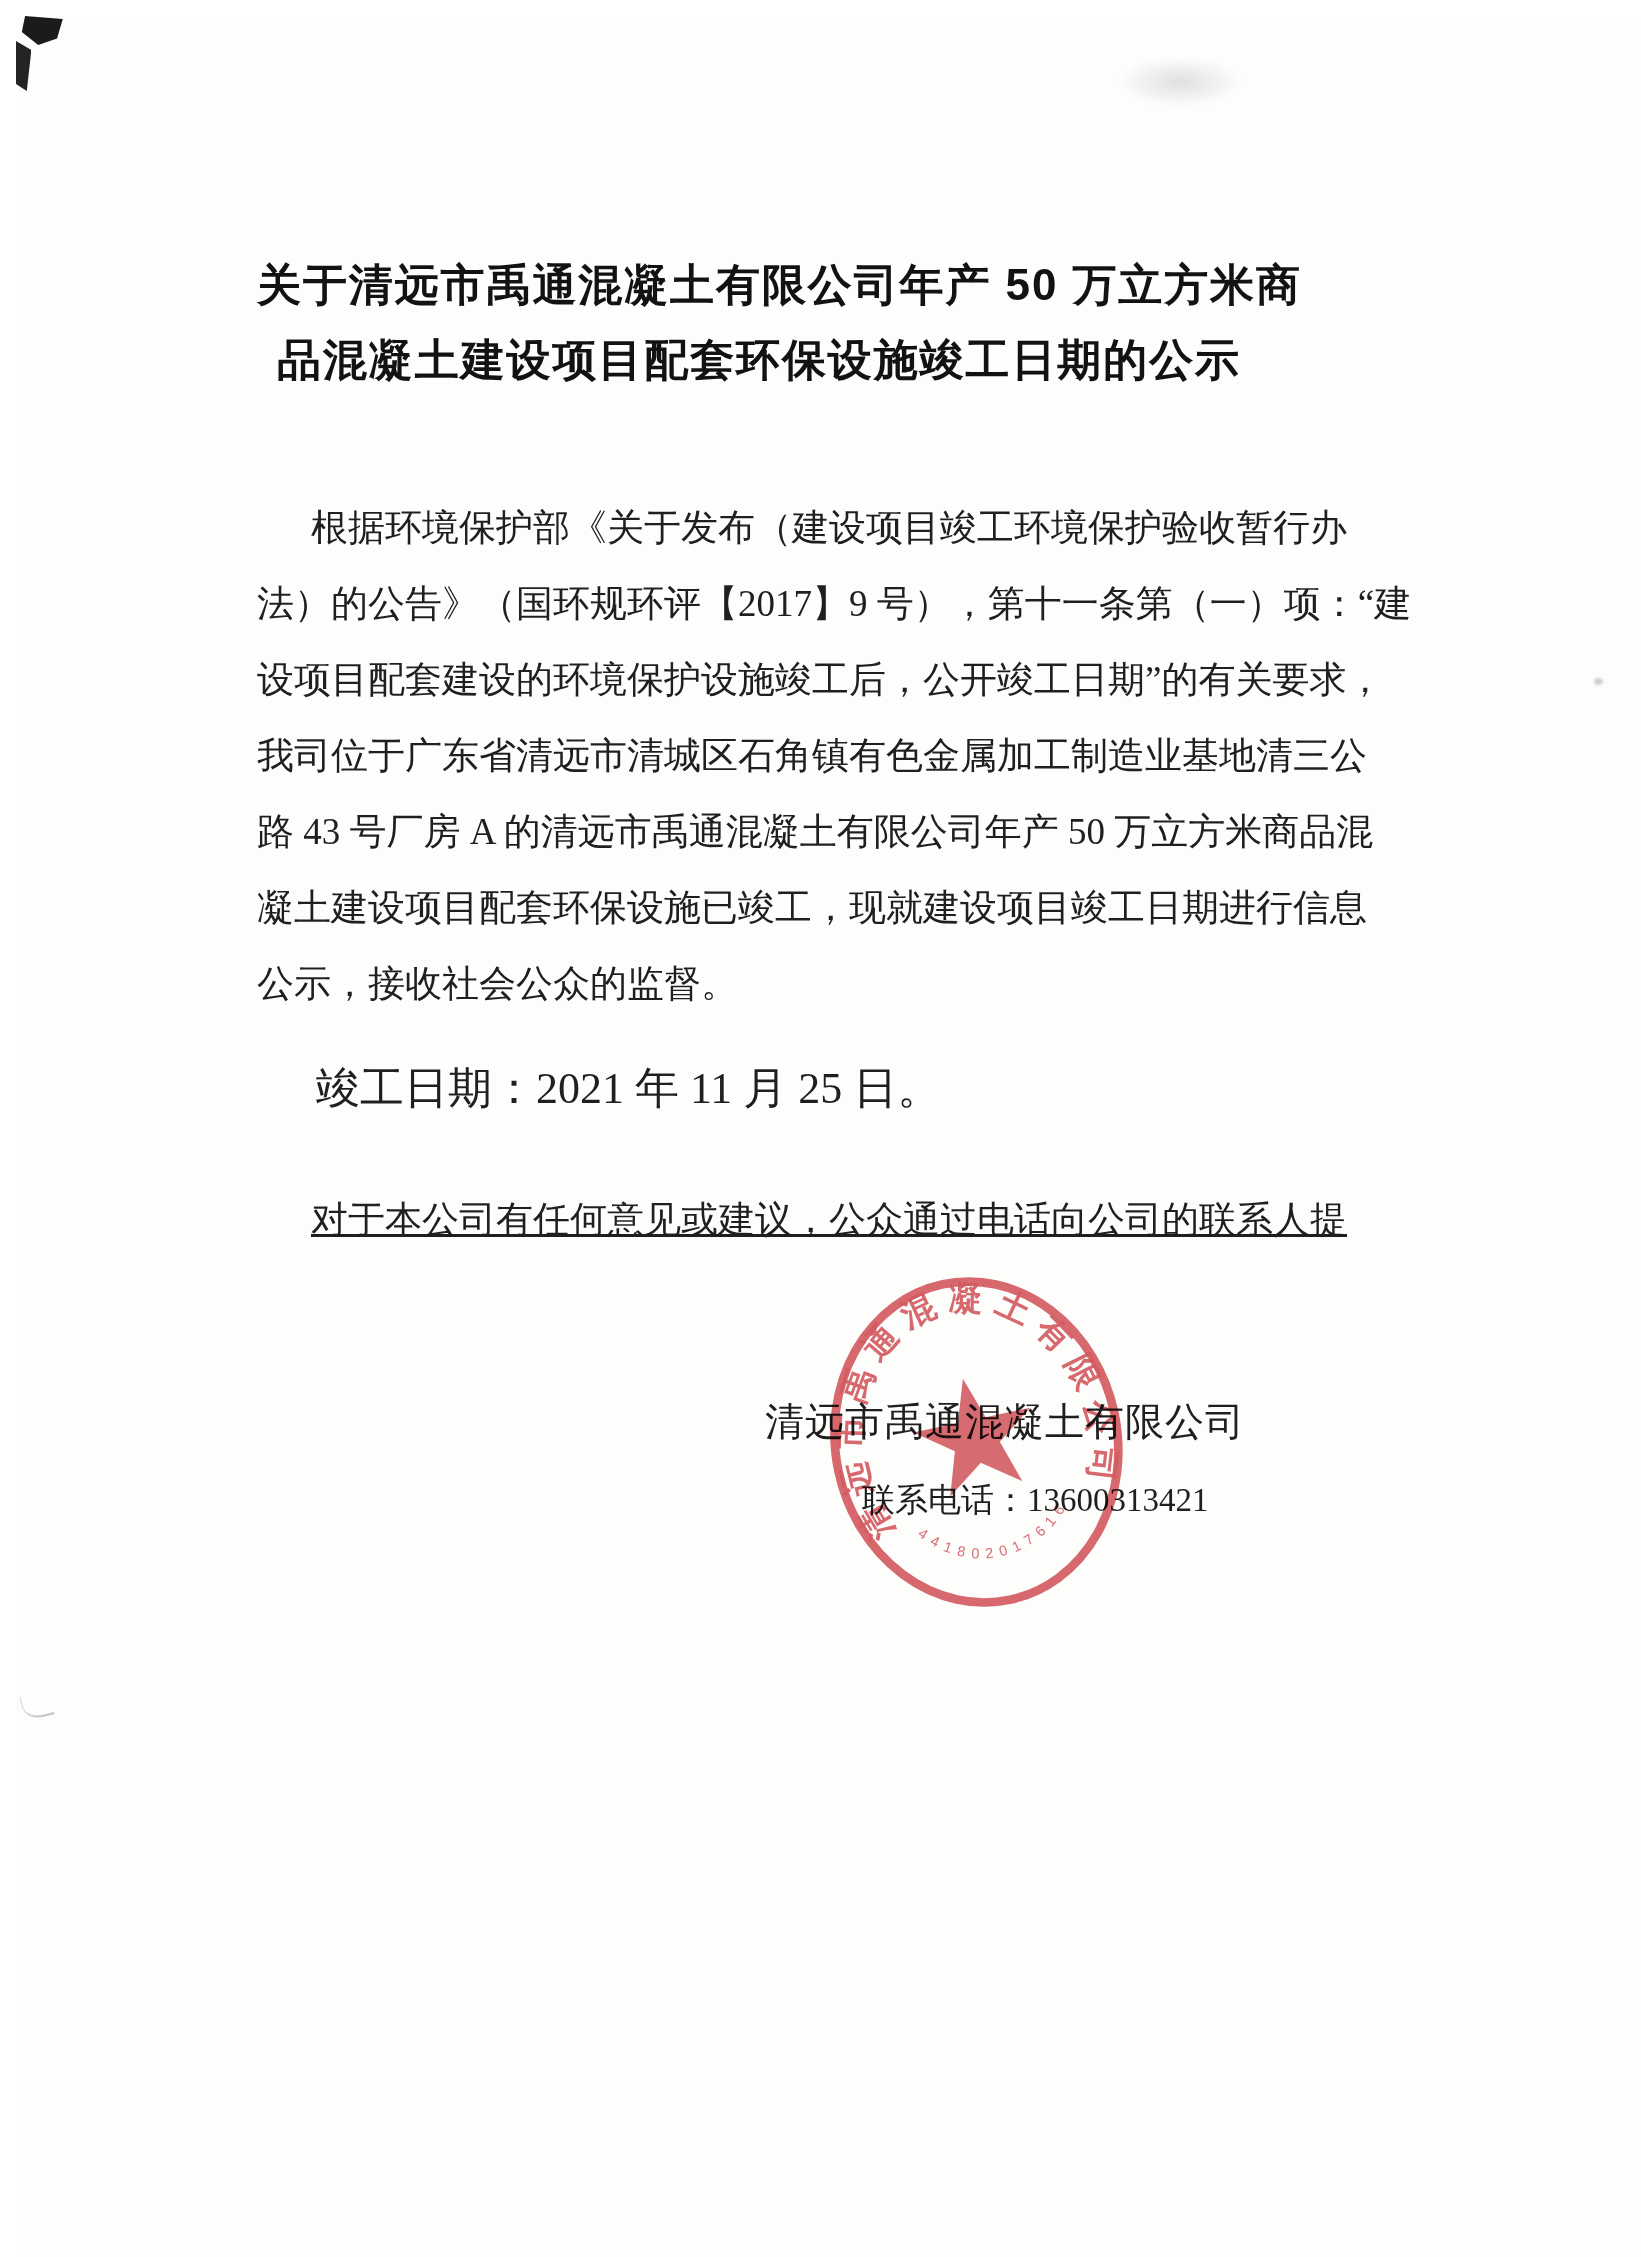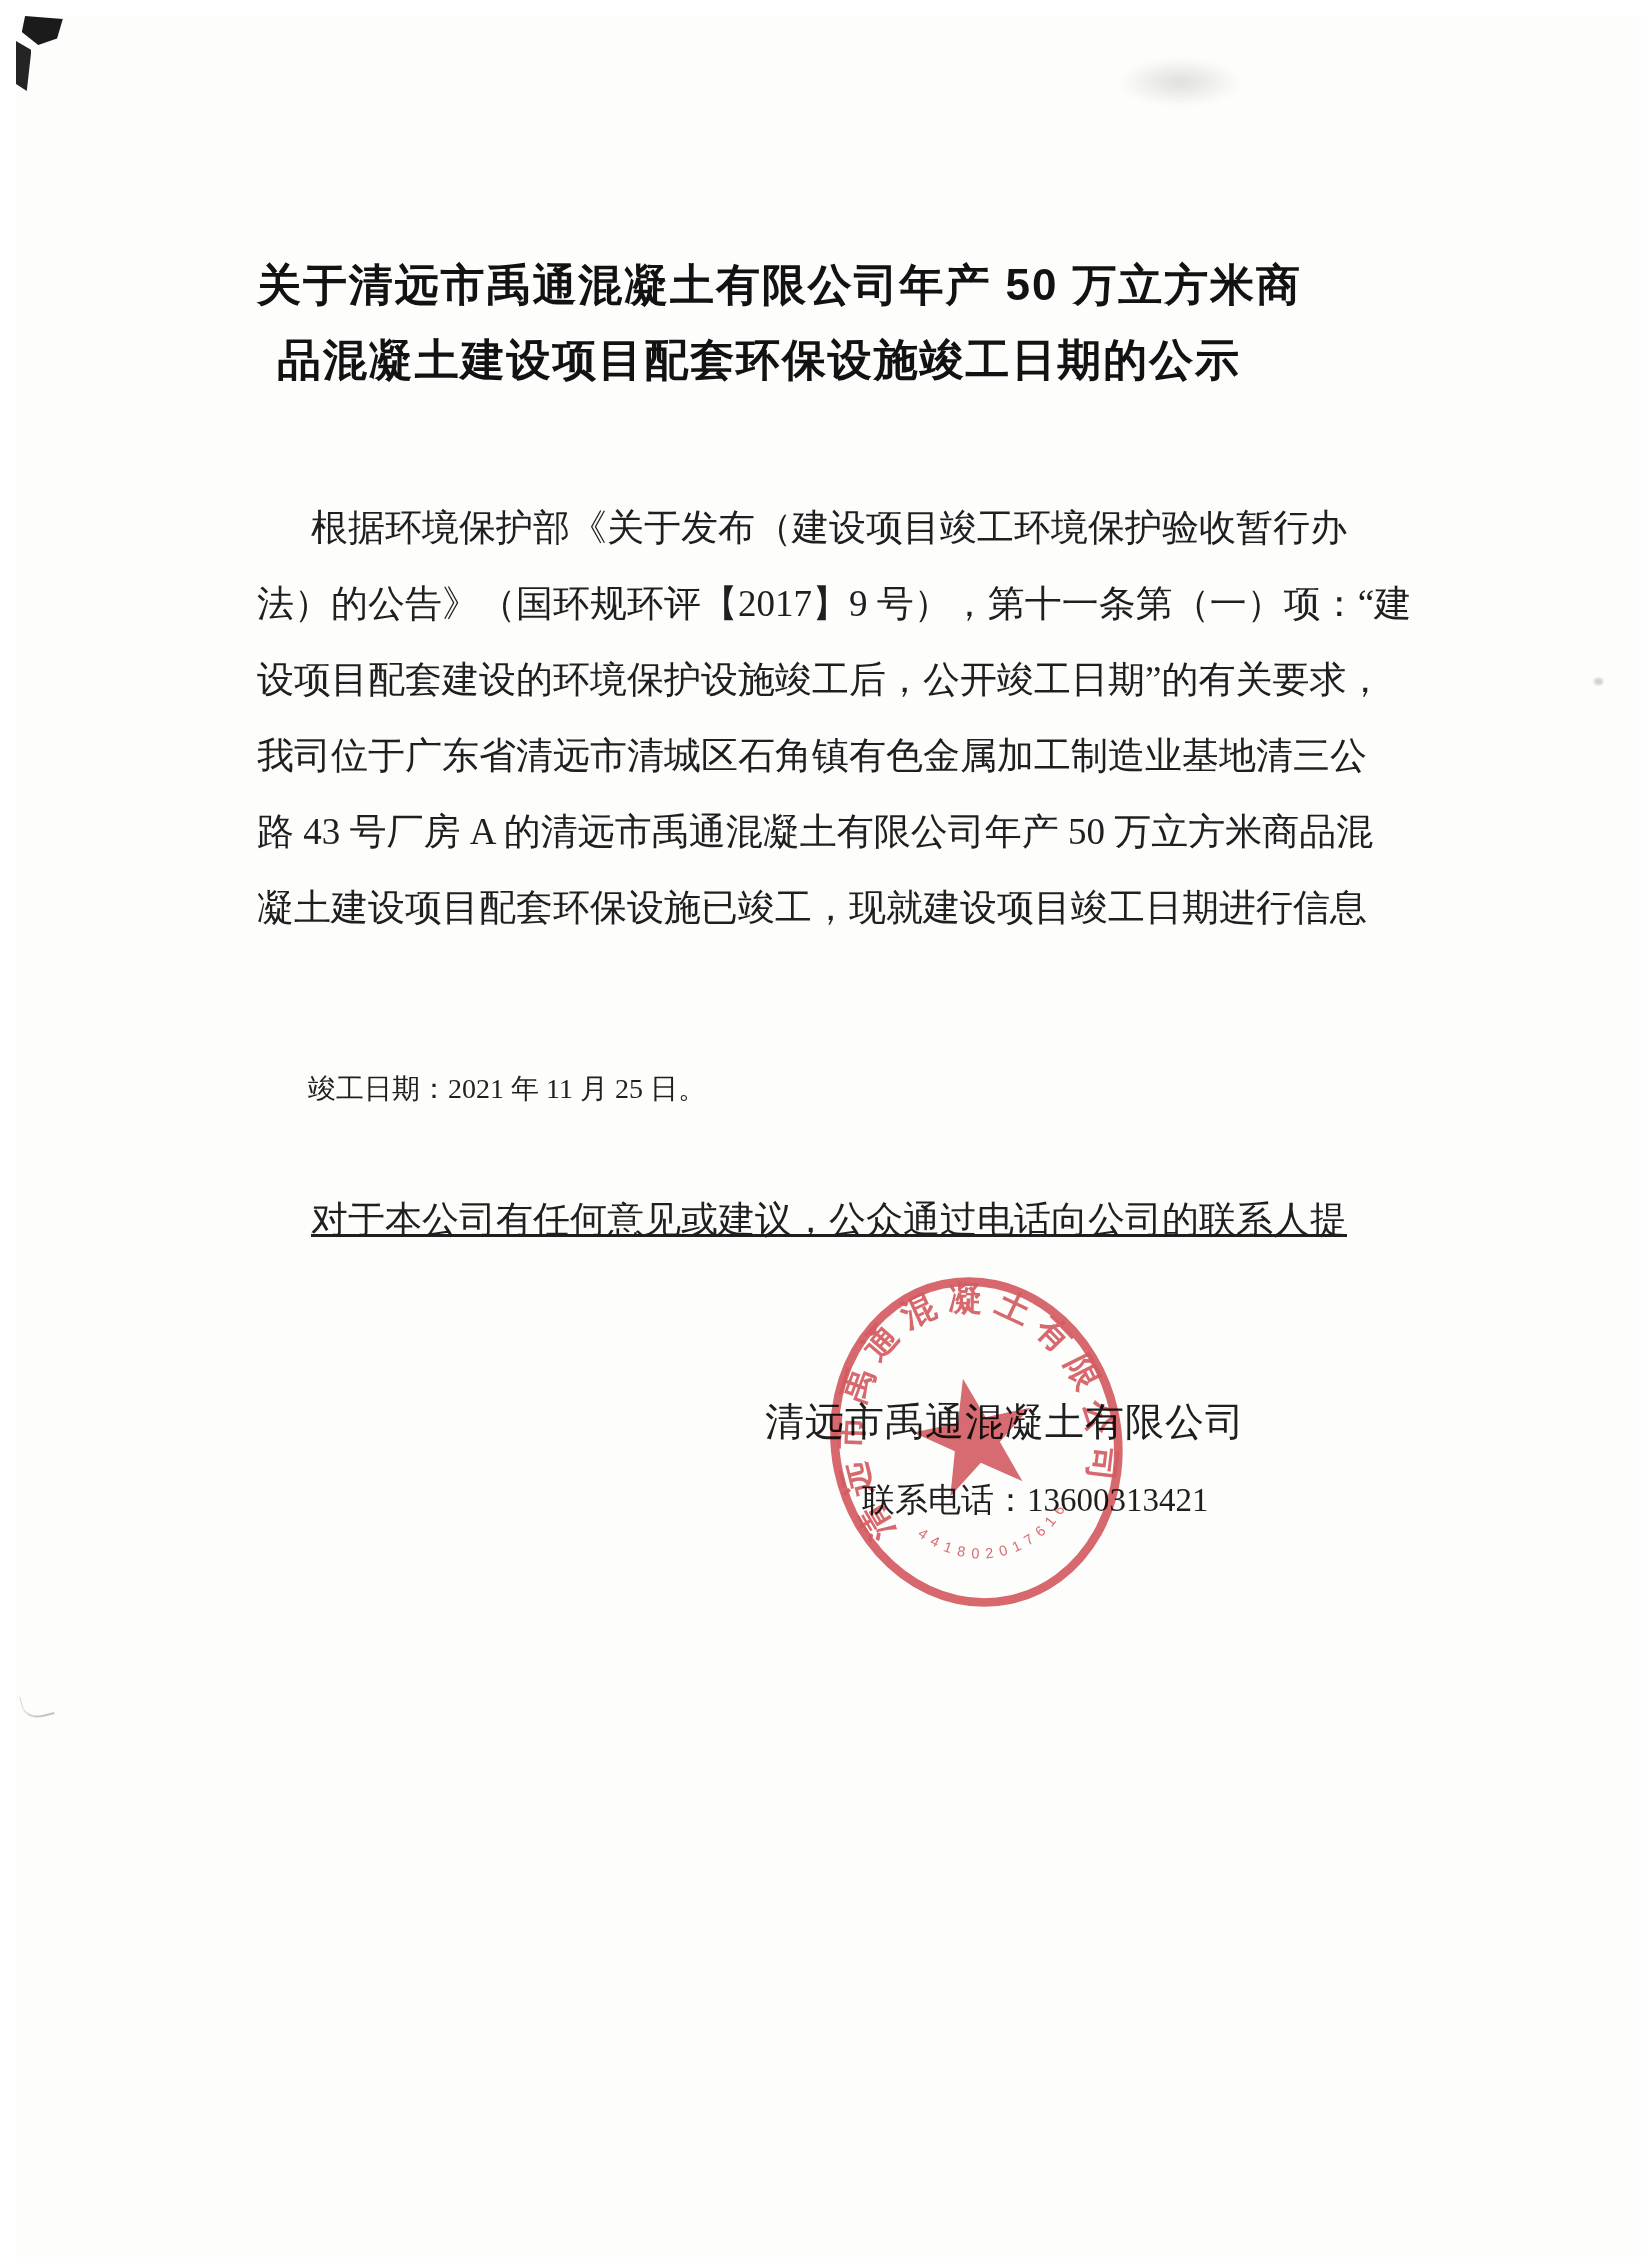--- a/index.html
+++ b/index.html
@@ -11,21 +11,21 @@
   .doc-title{
     position:absolute;left:241px;top:231px;width:1004px;
     text-align:center;font-family:"Liberation Sans",sans-serif;
     font-weight:bold;font-size:44px;line-height:75px;letter-spacing:1.9px;
     color:#121212;white-space:nowrap;
   }
   .para{position:absolute;left:241px;font-size:37px;white-space:nowrap;}
   .p1{top:474px;line-height:76px;}
   .p3{top:1165px;line-height:77px;text-decoration:underline;}
   .indent{padding-left:54px;}
-  .date-line{position:absolute;left:292px;top:1035px;font-size:28px;line-height:76px;white-space:nowrap;}
+  .date-line{position:absolute;left:300px;top:1035px;font-size:44px;line-height:76px;white-space:nowrap;}
   .sig-company{position:absolute;left:749px;top:1383px;font-size:39px;line-height:46px;letter-spacing:1px;white-space:nowrap;z-index:1;}
   .sig-phone{position:absolute;left:846px;top:1461px;font-size:33px;line-height:46px;white-space:nowrap;z-index:1;}
   .stamp{
     position:absolute;left:806px;top:1255px;width:309px;height:343px;
     transform:rotate(-12deg);mix-blend-mode:multiply;opacity:.88;z-index:3;
   }
   .stamp svg{width:100%;height:100%;}
   
   .artifact{position:absolute;pointer-events:none;}
   .blob-a{left:5.8px;top:0;width:41px;height:29px;background:#1b1b1b;
@@ -57,20 +57,21 @@
     <div>品混凝土建设项目配套环保设施竣工日期的公示</div>
   </div>
 
   <div class="para p1">
     <div class="indent">根据环境保护部《关于发布（建设项目竣工环境保护验收暂行办</div>
     <div>法）的公告》（国环规环评【2017】9 号），第十一条第（一）项：“建</div>
     <div>设项目配套建设的环境保护设施竣工后，公开竣工日期”的有关要求，</div>
     <div>我司位于广东省清远市清城区石角镇有色金属加工制造业基地清三公</div>
     <div>路 43 号厂房 A 的清远市禹通混凝土有限公司年产 50 万立方米商品混</div>
     <div>凝土建设项目配套环保设施已竣工，现就建设项目竣工日期进行信息</div>
+    <div>公示，接收社会公众的监督。</div>
   </div>
 
   <div class="date-line">竣工日期：2021 年 11 月 25 日。</div>
 
   <div class="para p3">
     <div class="indent">对于本公司有任何意见或建议，公众通过电话向公司的联系人提</div>
   </div>
 
   <div class="sig-company">清远市禹通混凝土有限公司</div>
   <div class="sig-phone">联系电话：13600313421</div>

